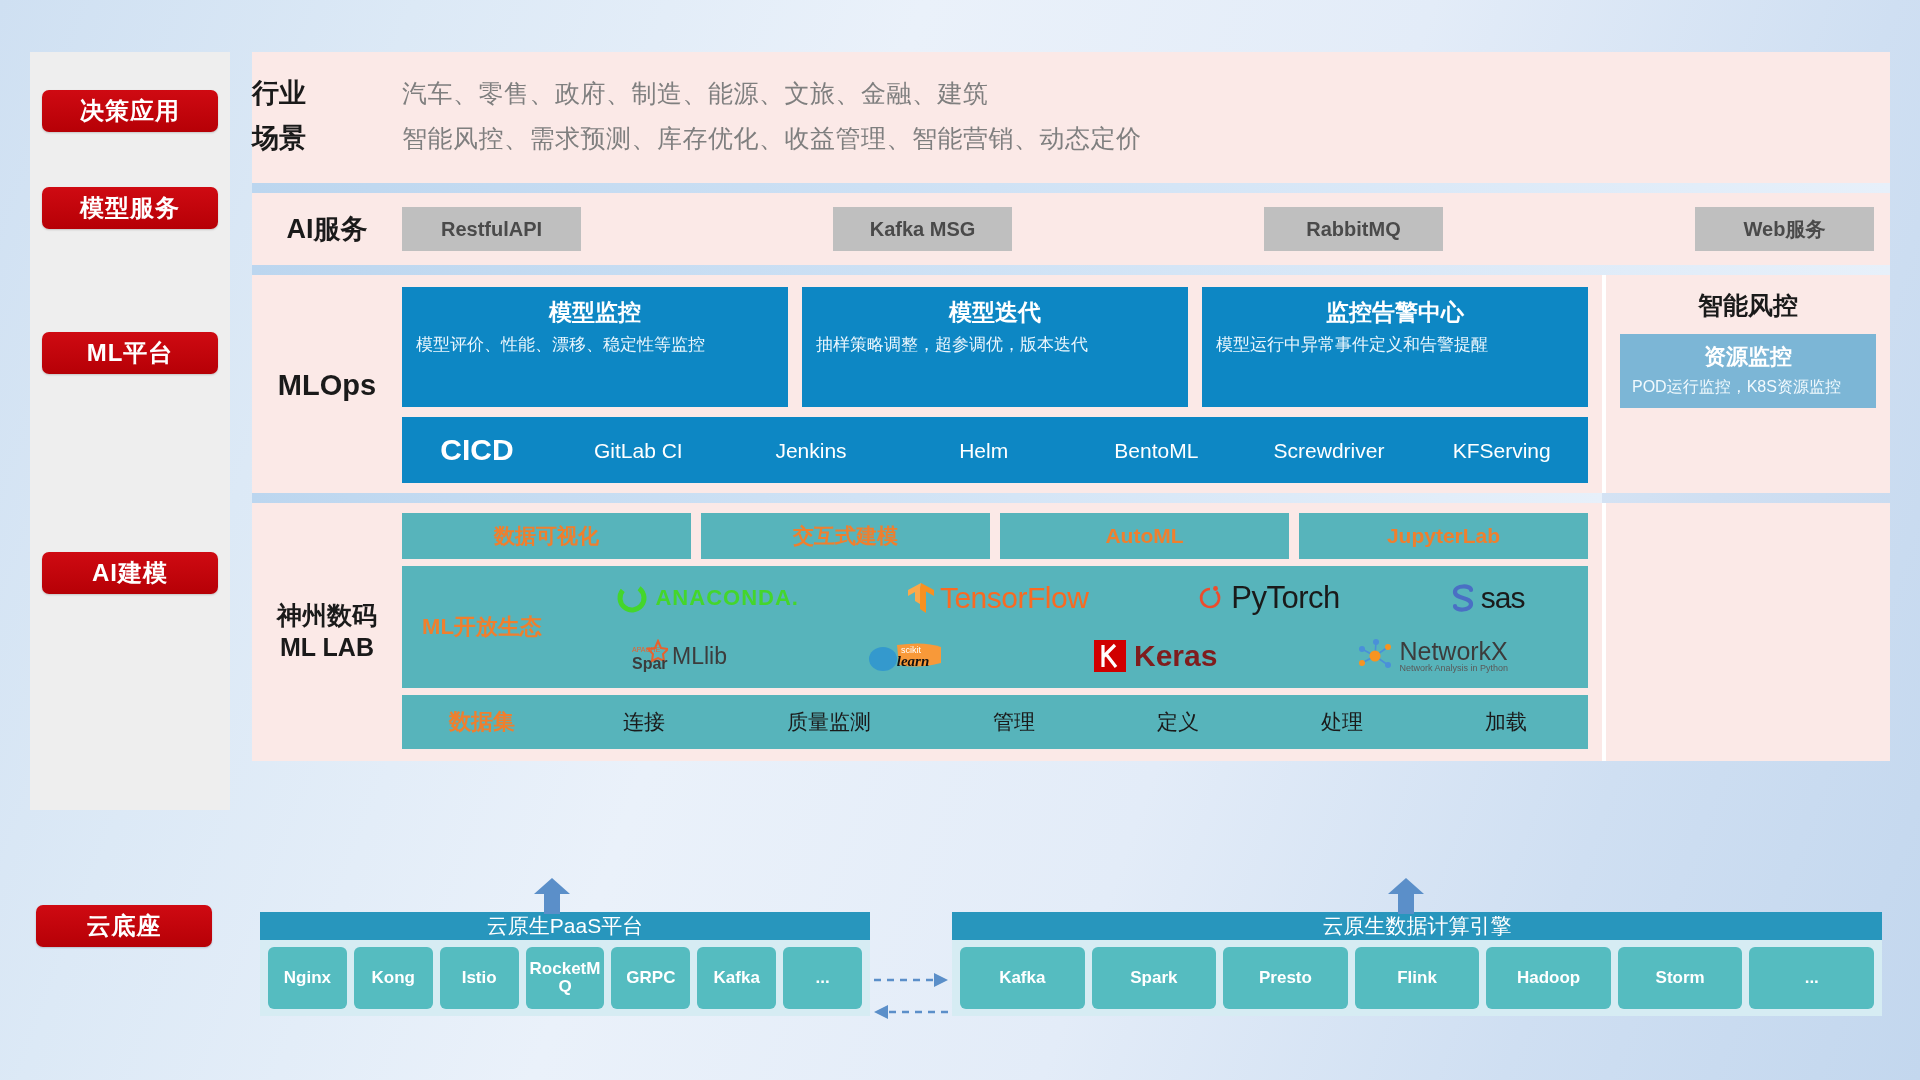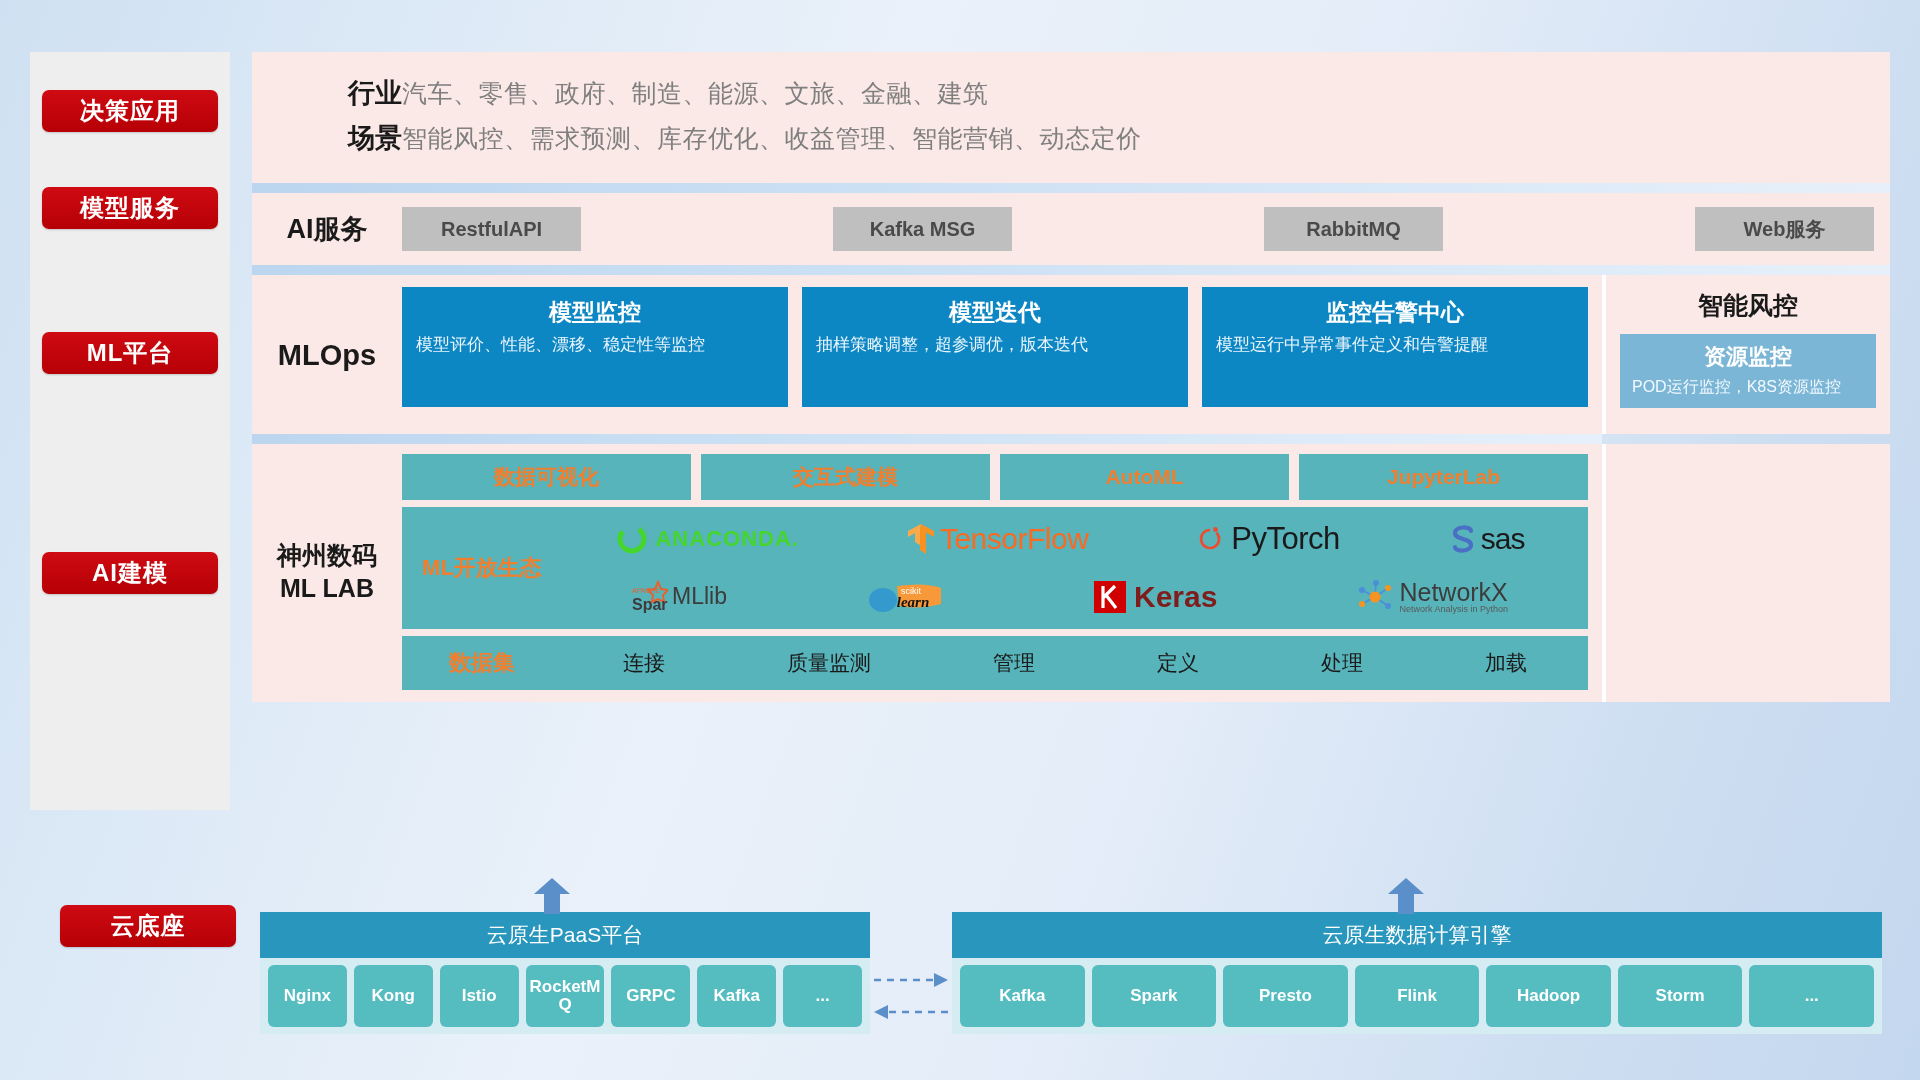--- a/index.html
+++ b/index.html
@@ -38,21 +38,21 @@
     width: 100%;
     position: relative;
   }
   .band-sep { height: 10px; width: 100%;
     background: linear-gradient(90deg,#bcd6ef 0%, #cfe2f5 45%, #e7f0fa 100%); }
 
   
   #band-industry { padding: 14px 0 18px 0; }
   .ind-row { display: flex; align-items: center; margin: 9px 0; }
   .ind-label {
-    width: 150px; text-align: right; flex: none;
+    width: 150px; text-align: left; flex: none;
     font-size: 27px; font-weight: bold; color: #1a1a1a;
   }
   .ind-text { font-size: 25px; color: #7f7f7f; letter-spacing: .5px; }
 
   
   #band-aiservice { display: flex; align-items: center; padding: 14px 0; }
   #band-aiservice .sec-title {
     width: 150px; flex: none; text-align: center;
     font-size: 27px; font-weight: bold; color: #1a1a1a;
   }
@@ -125,21 +125,21 @@
   .ds-item { color: #1a1a1a; font-size: 21px; }
 
   #mllab-right { width: 288px; flex: none; background: #fbe9e7; border-left: 4px solid #fff; }
 
   
   #bottom { position: absolute; left: 252px; top: 880px; width: 1638px; height: 180px; }
   .cloud-group { position: absolute; top: 32px; }
   #paas-group { left: 8px; width: 610px; }
   #engine-group { left: 700px; width: 930px; }
   .cloud-header {
-    background: #2896bd; color: #fff; height: 46px;
+    background: #2896bd; color: #fff; height: 28px;
     display: flex; align-items: center; justify-content: center;
     font-size: 21px;
   }
   .cloud-body { background: #d6ecf3; padding: 7px 8px; display: flex; gap: 7px; }
   .cloud-chip {
     flex: 1; min-width: 0; background: #55bcc0; border-radius: 6px;
     color: #fff; font-size: 17px; font-weight: bold;
     display: flex; align-items: center; justify-content: center; text-align: center;
     height: 62px; line-height: 1.05; padding: 0 3px; word-break: break-word;
   }
@@ -157,21 +157,21 @@
   <div class="rail-pill" style="top:135px">
       <span>模型服务</span>
     </div>
   <div class="rail-pill" style="top:280px">
       <span>ML平台</span>
     </div>
   <div class="rail-pill" style="top:500px">
       <span>AI建模</span>
     </div>
 </div>
-<div class="rail-pill" style="position:absolute; left:60px; top:905px; width:176px;">
+<div class="rail-pill" style="position:absolute; left:36px; top:905px; width:176px;">
   <span>云底座</span>
 </div>
 
 <div id="main">
 
   <div class="band" id="band-industry">
     <div class="ind-row">
       <div class="ind-label">行业</div>
       <div class="ind-text">汽车、零售、政府、制造、能源、文旅、金融、建筑</div>
     </div>
@@ -210,20 +210,31 @@
             <h4>模型监控</h4>
             <p>模型评价、性能、漂移、稳定性等监控</p>
           </div>
           <div class="mlops-card">
             <h4>模型迭代</h4>
             <p>抽样策略调整，超参调优，版本迭代</p>
           </div>
           <div class="mlops-card">
             <h4>监控告警中心</h4>
             <p>模型运行中异常事件定义和告警提醒</p>
+          </div>
+        </div>
+        <div class="cicd-bar">
+          <div class="cicd-title">CICD</div>
+          <div class="cicd-items">
+            <div class="cicd-item">GitLab CI</div>
+            <div class="cicd-item">Jenkins</div>
+            <div class="cicd-item">Helm</div>
+            <div class="cicd-item">BentoML</div>
+            <div class="cicd-item">Screwdriver</div>
+            <div class="cicd-item">KFServing</div>
           </div>
         </div>
       </div>
     </div>
 
     <div id="run-monitor">
       <h3>智能风控</h3>
       <div class="mon-card">
         <h4>资源监控</h4>
         <p>POD运行监控，K8S资源监控</p>

